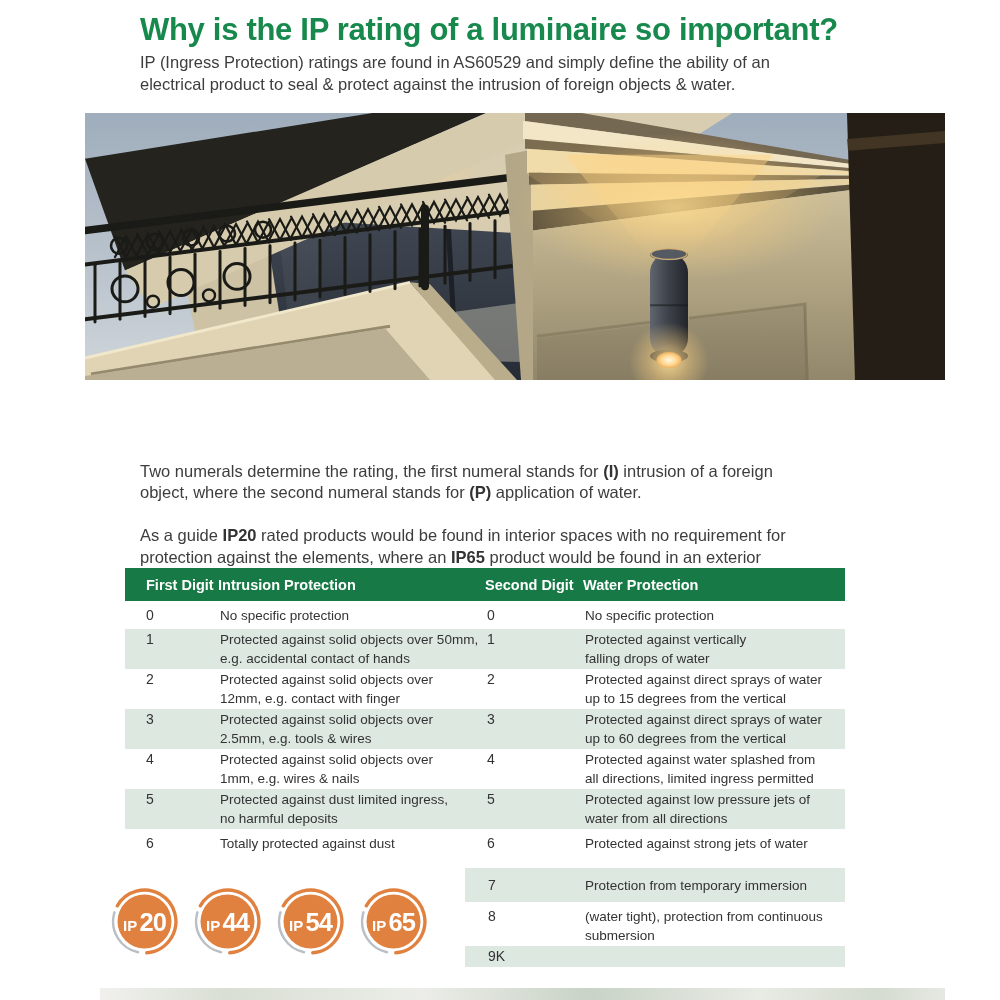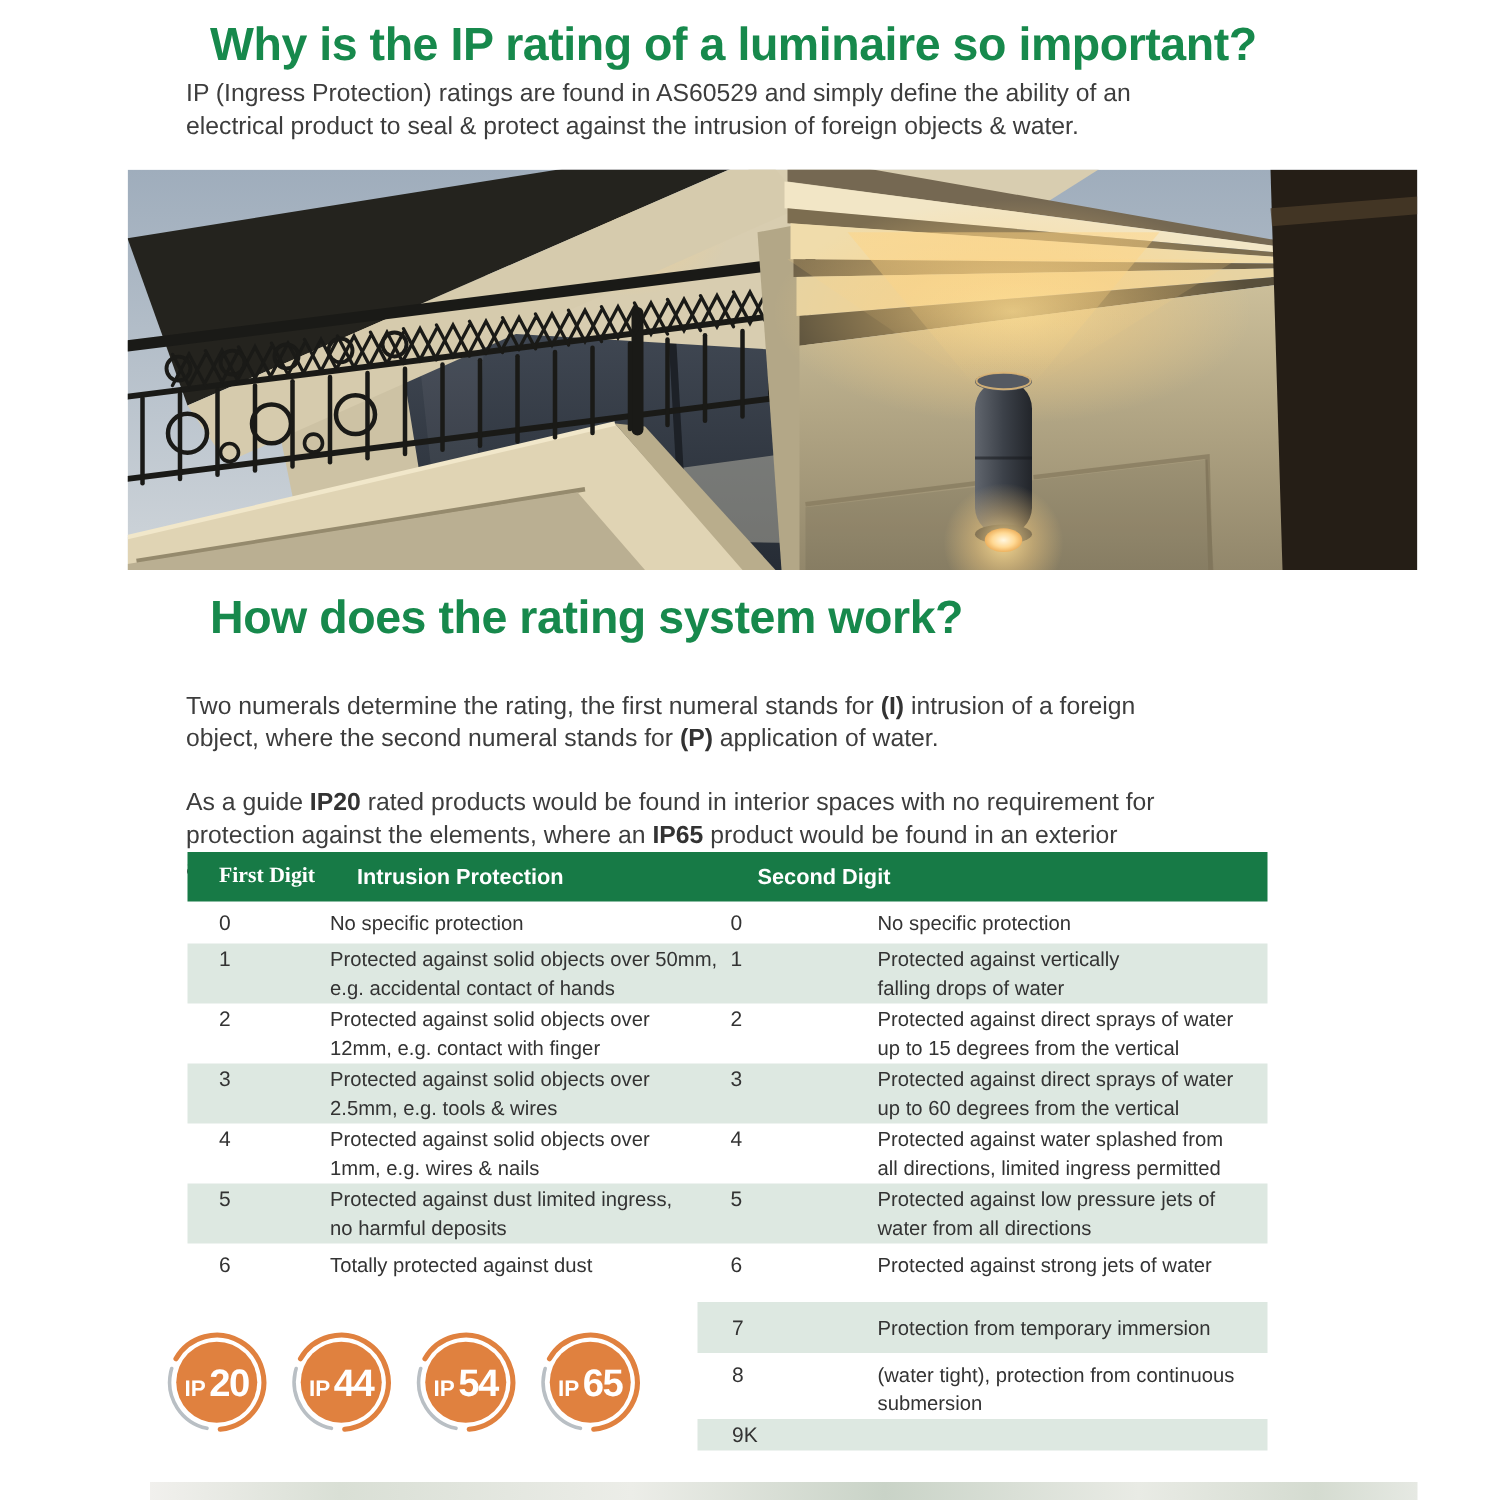--- a/index.html
+++ b/index.html
@@ -6,34 +6,34 @@
   html,body { width:1000px; height:1000px; background:#fff;
     font-family:"Liberation Sans","DejaVu Sans",sans-serif; }
   #page { position:relative; width:1000px; height:1000px; background:#fff; overflow:hidden;border-radius:10px;
     --green:#17894c; --tgreen:#177a46; --shade:#dde8e1; --orange:#e0813f; --ringgray:#b9bfc4; --body:#3d3d3d; }
 
   .h-title { position:absolute; left:140px; font-size:31px; font-weight:bold;
     color:var(--green); letter-spacing:-0.3px; }
   #title1 { top:12px; }
   #title2 { top:394px; }
 
-  .para { position:absolute; left:124px; color:var(--body); font-size:16.5px;
+  .para { position:absolute; left:140px; color:var(--body); font-size:16.5px;
     line-height:21.5px; white-space:pre-line; width:800px; }
   #intro-body { top:52px; }
   #work-paras { top:439px; }
   #work-paras b { font-weight:bold; color:#333; }
 
   #photo { position:absolute; left:85px; top:113px; width:860px; height:267px; overflow:hidden; }
   #photo svg { display:block; }
 
   
   #ip-table { position:absolute; left:125px; top:568px; width:720px; }
   .thead { display:flex; align-items:center; height:33px; background:var(--tgreen);
     color:#fff; font-weight:bold; font-size:14.5px; }
-  .h1 { width:113px; padding-left:21px;font-family:Liberation Serif, serif; } .h2 { width:267px; } .h3 { width:98px; } .h4 { flex:1; }
+  .h1 { width:93px; padding-left:21px; } .h2 { width:267px; } .h3 { width:98px; } .h4 { flex:1; }
   .trow { display:flex; font-size:13.5px; color:#333; line-height:19px; padding:1px 0; }
   .trow.single { padding:5px 0 4px; }
   .trow.shade { background:var(--shade); }
   .c1 { width:95px; padding-left:21px; font-size:14px; }
   .c2 { width:267px; white-space:pre-line; }
   .c3 { width:98px; font-size:14px; }
   .c4 { flex:1; white-space:pre-line; padding-right:6px; }
   .trow.right-only { margin-left:340px; width:380px; padding:1px 0; }
   .trow.right-only.rsingle { padding:8px 0 7px; }
   .c3r { width:120px; padding-left:23px; font-size:14px; }
@@ -196,35 +196,35 @@
         <ellipse cx="584" cy="248" rx="12.5" ry="8" fill="url(#bulb)"></ellipse>
       </g>
 
       <g>
         <polygon points="762,0 860,0 860,268 770,268" fill="#251e16"></polygon>
         <polygon points="762,26 860,18 860,30 763,38" fill="#4a3b28" opacity="0.8"></polygon>
       </g>
     </svg>
   </div>
 
-  <h1 id="title2" class="h-title">How does the rating system work?</h1>
 
   <div id="work-paras" class="para">
     <p><span>Two numerals determine the rating, the first numeral stands for </span><b>(I)</b><span> intrusion of a foreign
 object, where the second numeral stands for </span><b>(P)</b><span> application of water.</span></p>
     <p><span>As a guide </span><b>IP20</b><span> rated products would be found in interior spaces with no requirement for
 protection against the elements, where an </span><b>IP65</b><span> product would be found in an exterior
 application, which requires substantial protection against the elements.</span></p>
   </div>
 
   <div id="ip-table">
     <div class="thead">
       <div class="h1">First Digit</div>
       <div class="h2">Intrusion Protection</div>
       <div class="h3">Second Digit</div>
+      <div class="h4">Water Protection</div>
     </div>
     <div id="tbody">
         <div class="trow single">
           <div class="c1">0</div>
           <div class="c2">No specific protection</div>
           <div class="c3">0</div>
           <div class="c4">No specific protection</div>
         </div>
         <div class="trow shade">
           <div class="c1">1</div>

